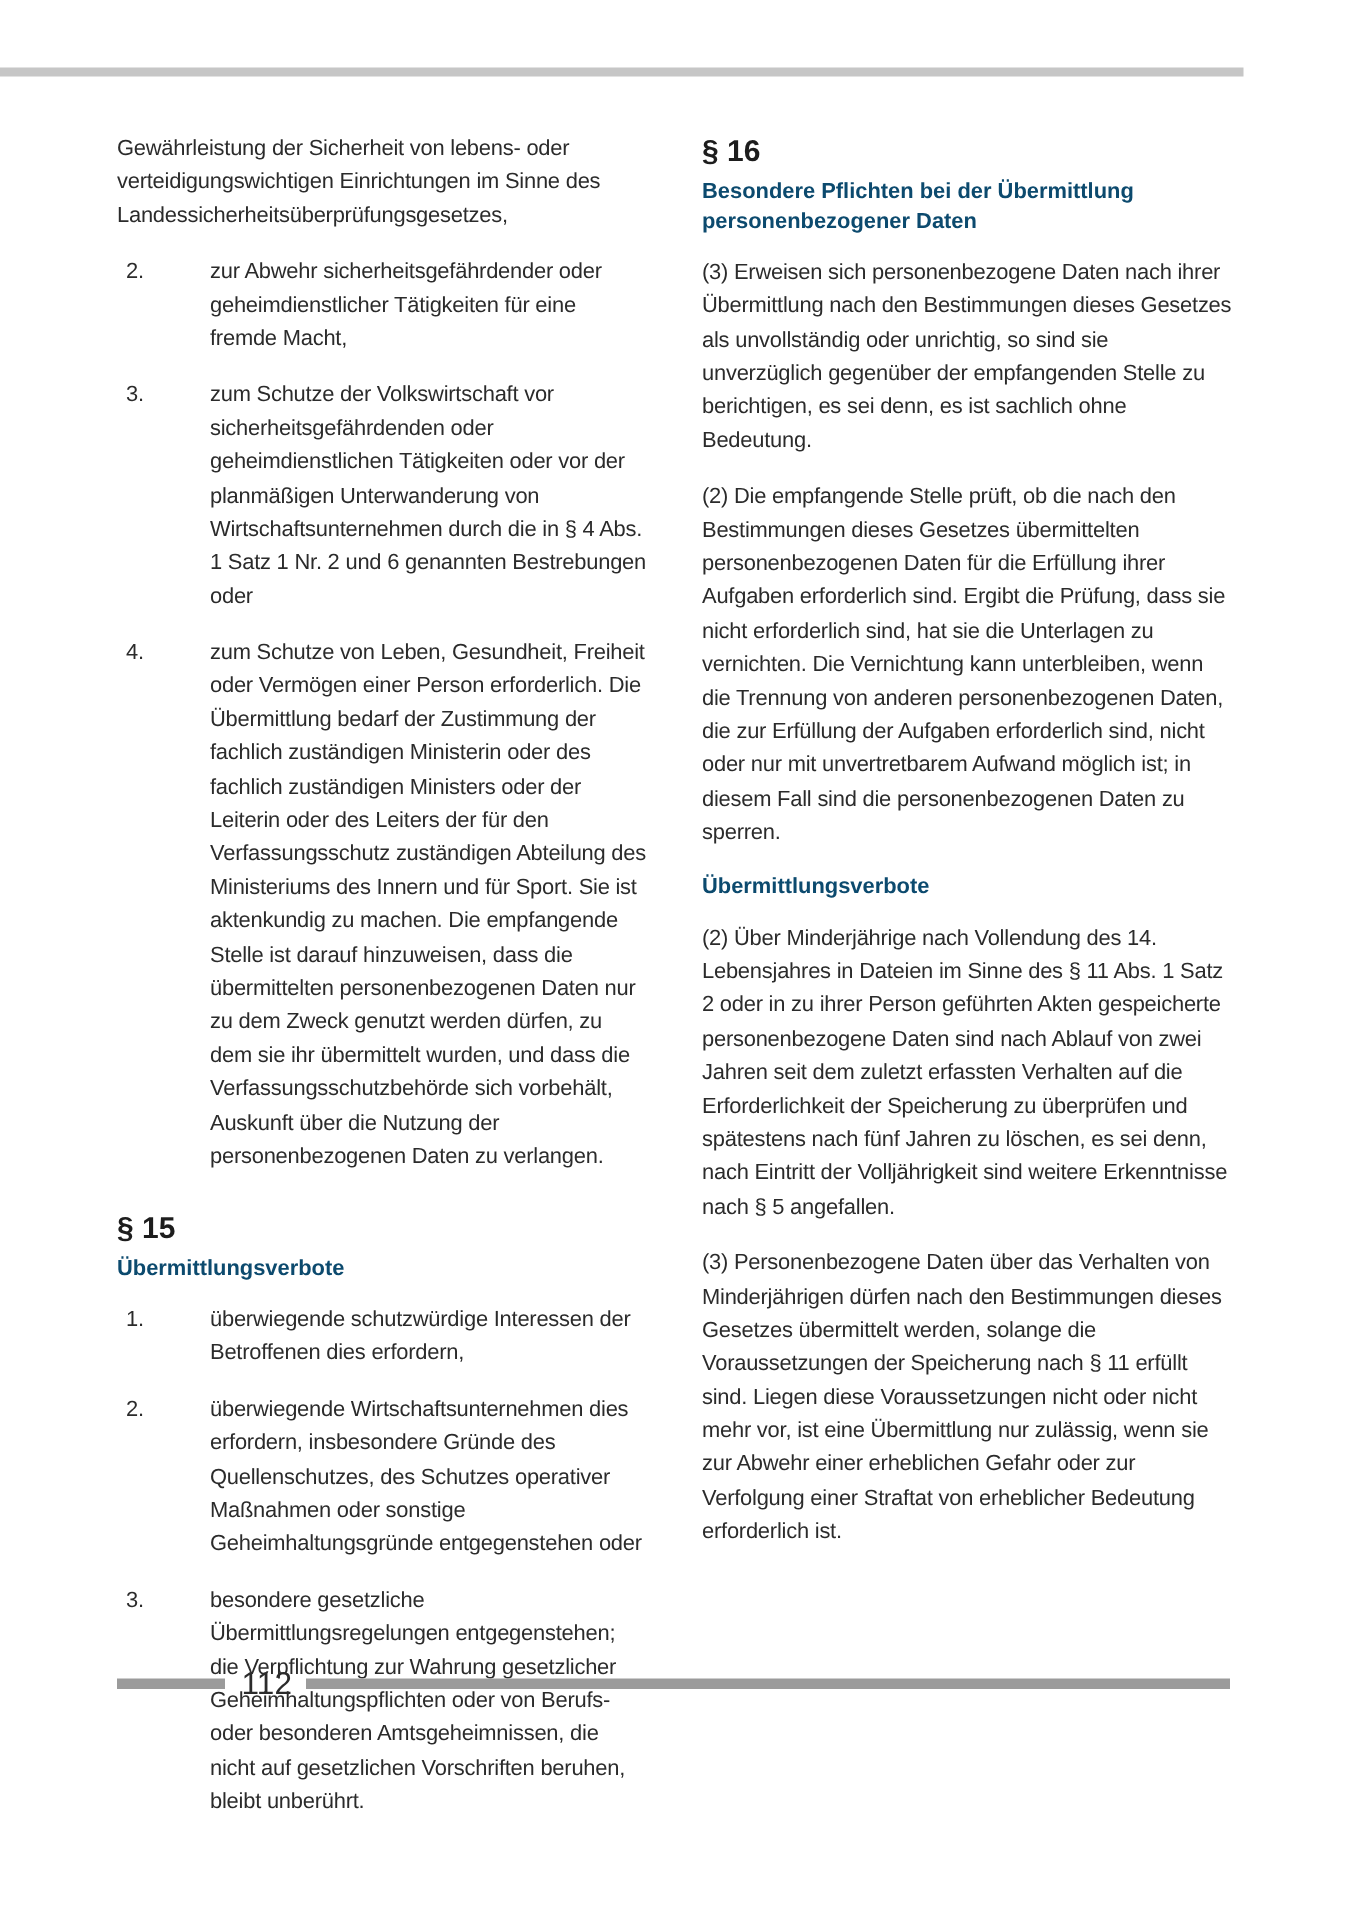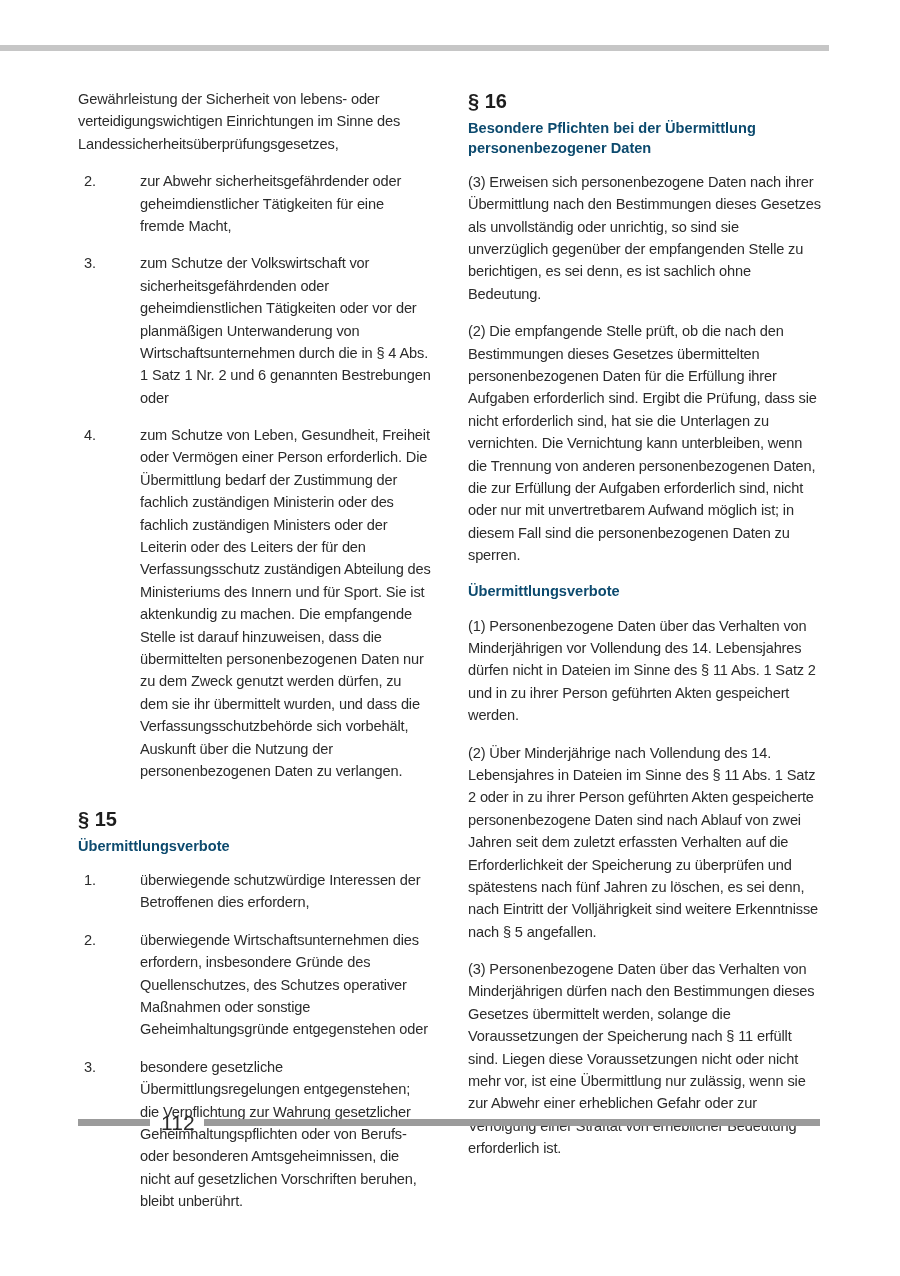--- a/index.html
+++ b/index.html
@@ -183,21 +183,20 @@
     <div class="col">
 
       <div class="sec-head first">§ 16</div>
       <div class="sec-title">Besondere Pflichten bei der Übermittlung personenbezogener Daten</div>
 
       <p class="para">(3) Erweisen sich personenbezogene Daten nach ihrer Übermittlung nach den Bestimmungen dieses Gesetzes als unvollständig oder unrichtig, so sind sie unverzüglich gegenüber der empfangenden Stelle zu berichtigen, es sei denn, es ist sachlich ohne Bedeutung.</p>
       <p class="para">(2) Die empfangende Stelle prüft, ob die nach den Bestimmungen dieses Gesetzes übermittelten personenbezogenen Daten für die Erfüllung ihrer Aufgaben erforderlich sind. Ergibt die Prüfung, dass sie nicht erforderlich sind, hat sie die Unterlagen zu vernichten. Die Vernichtung kann unterbleiben, wenn die Trennung von anderen personenbezogenen Daten, die zur Erfüllung der Aufgaben erforderlich sind, nicht oder nur mit unvertretbarem Aufwand möglich ist; in diesem Fall sind die personenbezogenen Daten zu sperren.</p>
 
       <div class="sec-title">Übermittlungsverbote</div>
 
-      <p class="para">(1) Personenbezogene Daten über das Verhalten von Minderjährigen vor Vollendung des 14. Lebensjahres dürfen nicht in Dateien im Sinne des § 11 Abs. 1 Satz 2 und in zu ihrer Person geführten Akten gespeichert werden.</p>
       <p class="para">(2) Über Minderjährige nach Vollendung des 14. Lebensjahres in Dateien im Sinne des § 11 Abs. 1 Satz 2 oder in zu ihrer Person geführten Akten gespeicherte personenbezogene Daten sind nach Ablauf von zwei Jahren seit dem zuletzt erfassten Verhalten auf die Erforderlichkeit der Speicherung zu überprüfen und spätestens nach fünf Jahren zu löschen, es sei denn, nach Eintritt der Volljährigkeit sind weitere Erkenntnisse nach § 5 angefallen.</p>
       <p class="para">(3) Personenbezogene Daten über das Verhalten von Minderjährigen dürfen nach den Bestimmungen dieses Gesetzes übermittelt werden, solange die Voraussetzungen der Speicherung nach § 11 erfüllt sind. Liegen diese Voraussetzungen nicht oder nicht mehr vor, ist eine Übermittlung nur zulässig, wenn sie zur Abwehr einer erheblichen Gefahr oder zur Verfolgung einer Straftat von erheblicher Bedeutung erforderlich ist.</p>
 
     </div>
 
   </div>
 
   <div class="footer">
     <div class="rule-short"></div>
     <div class="page-no">112</div>

